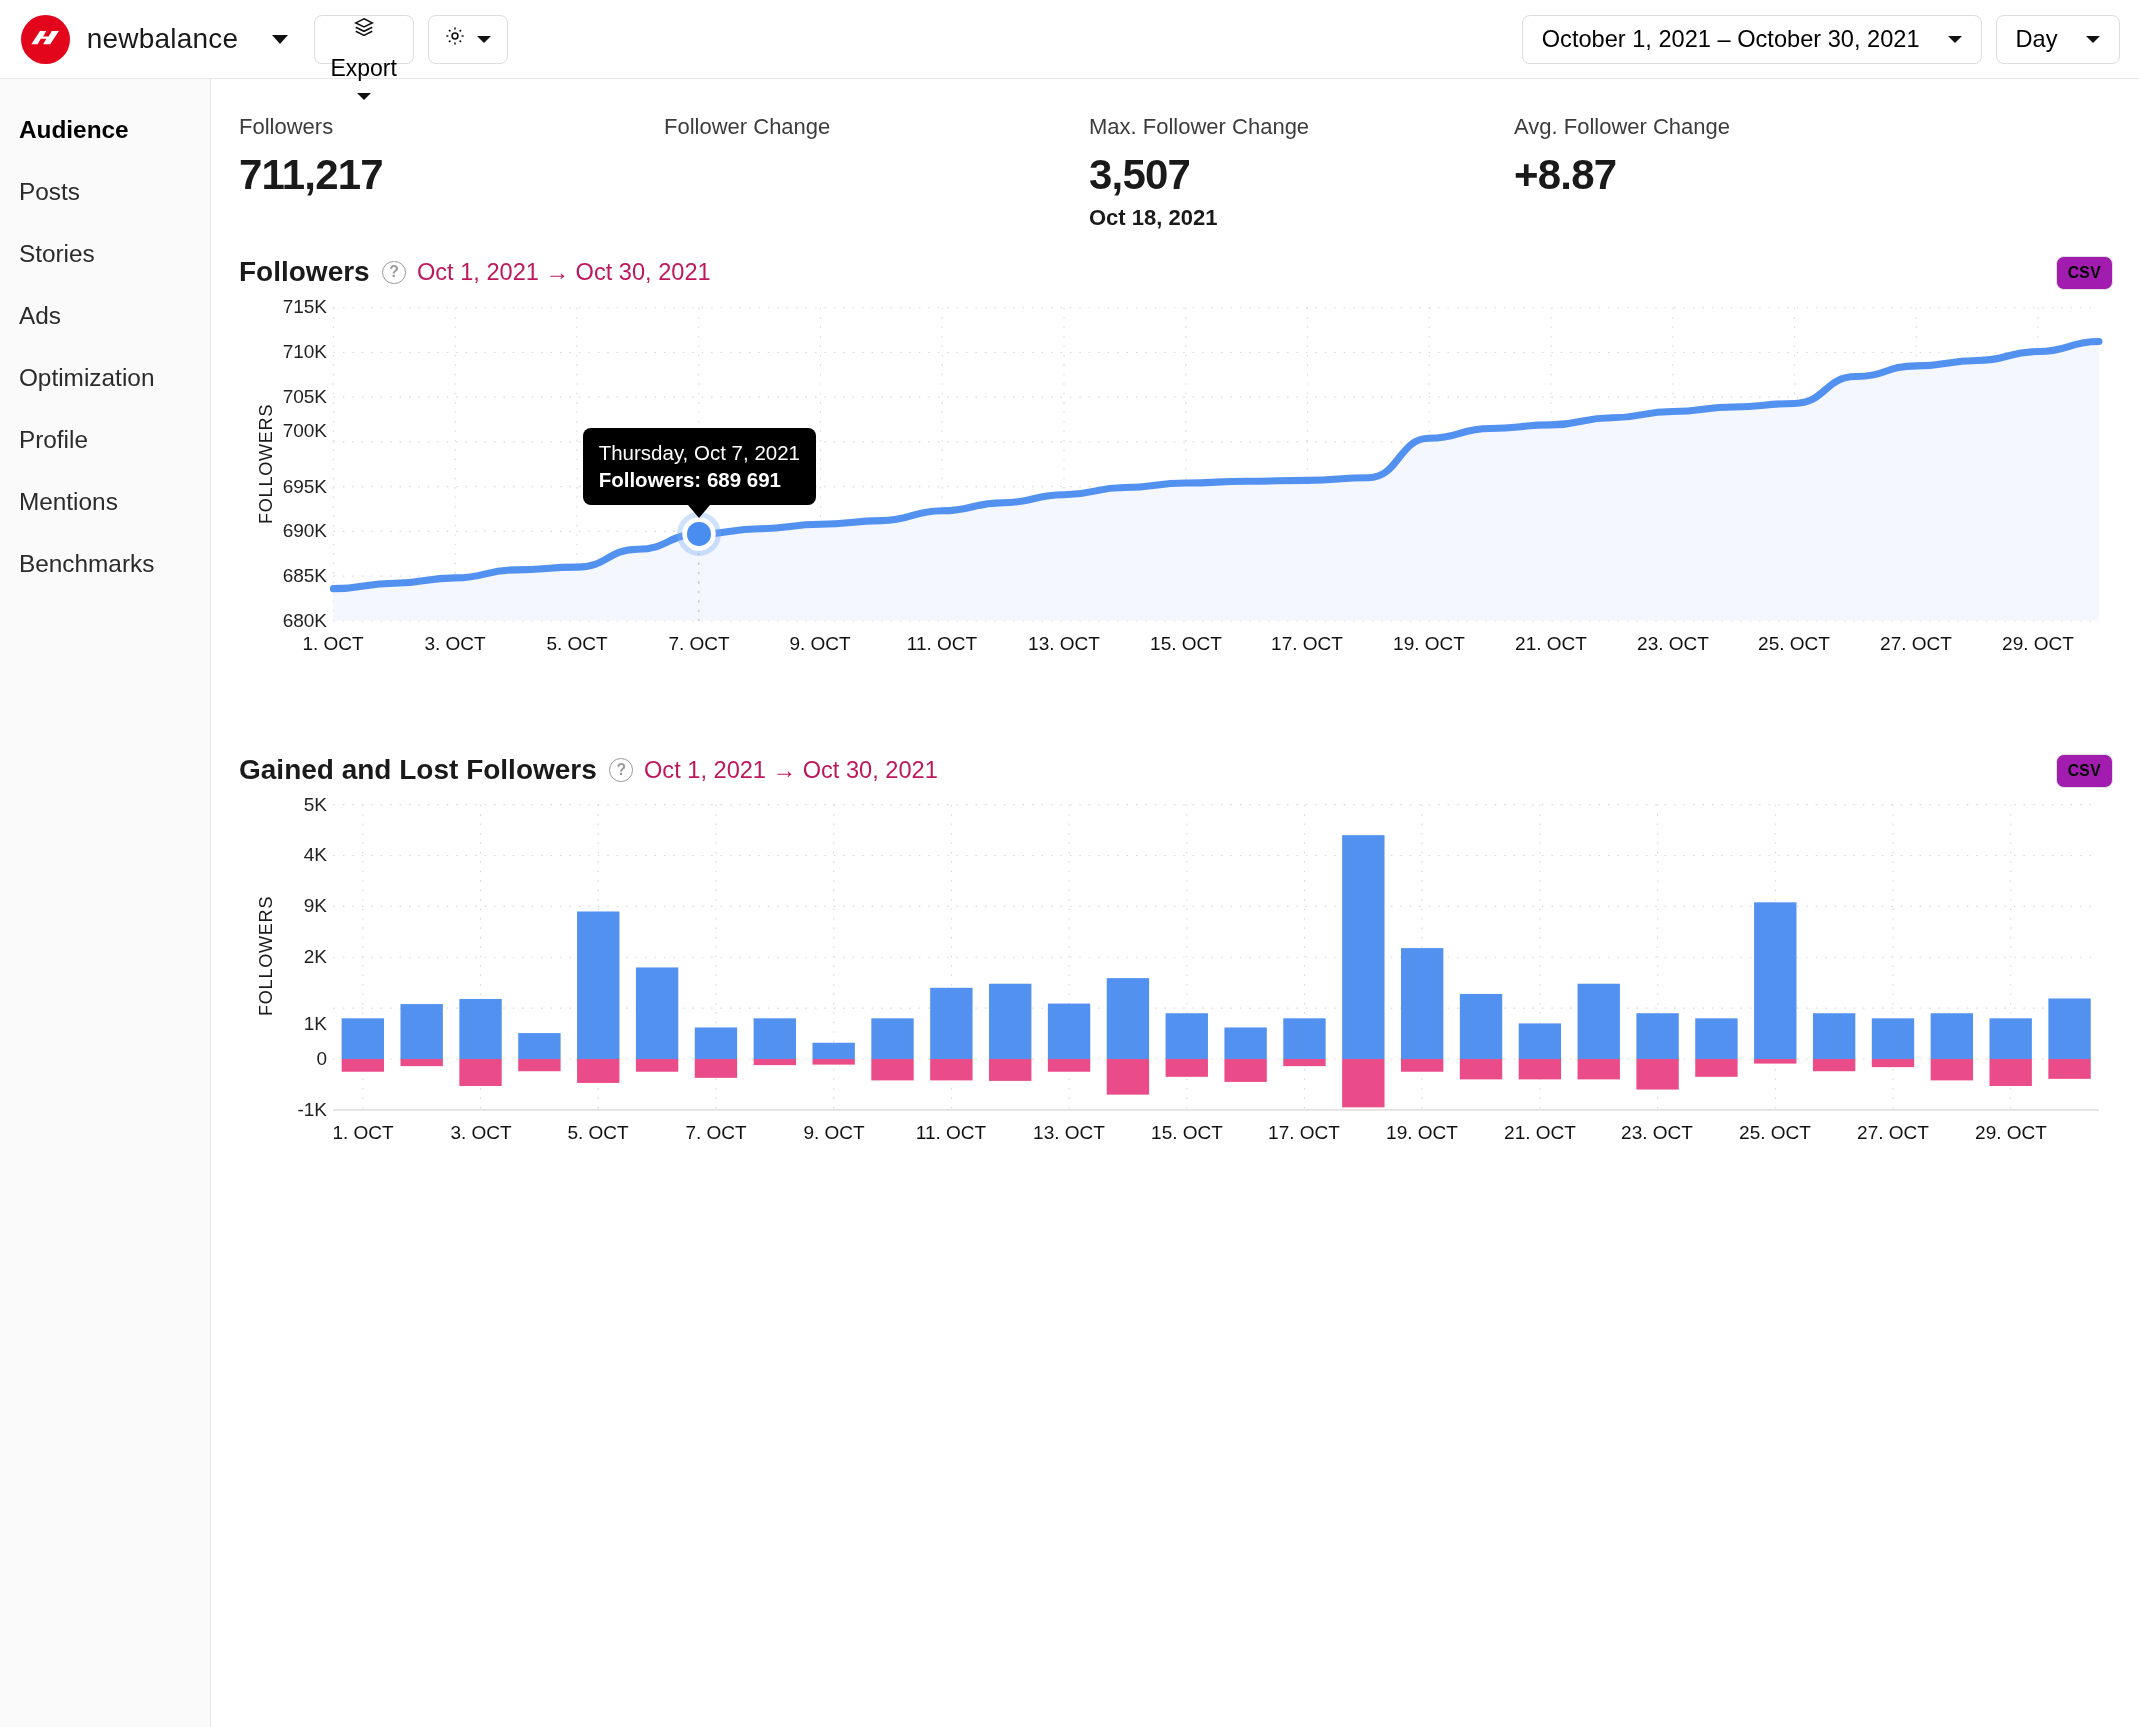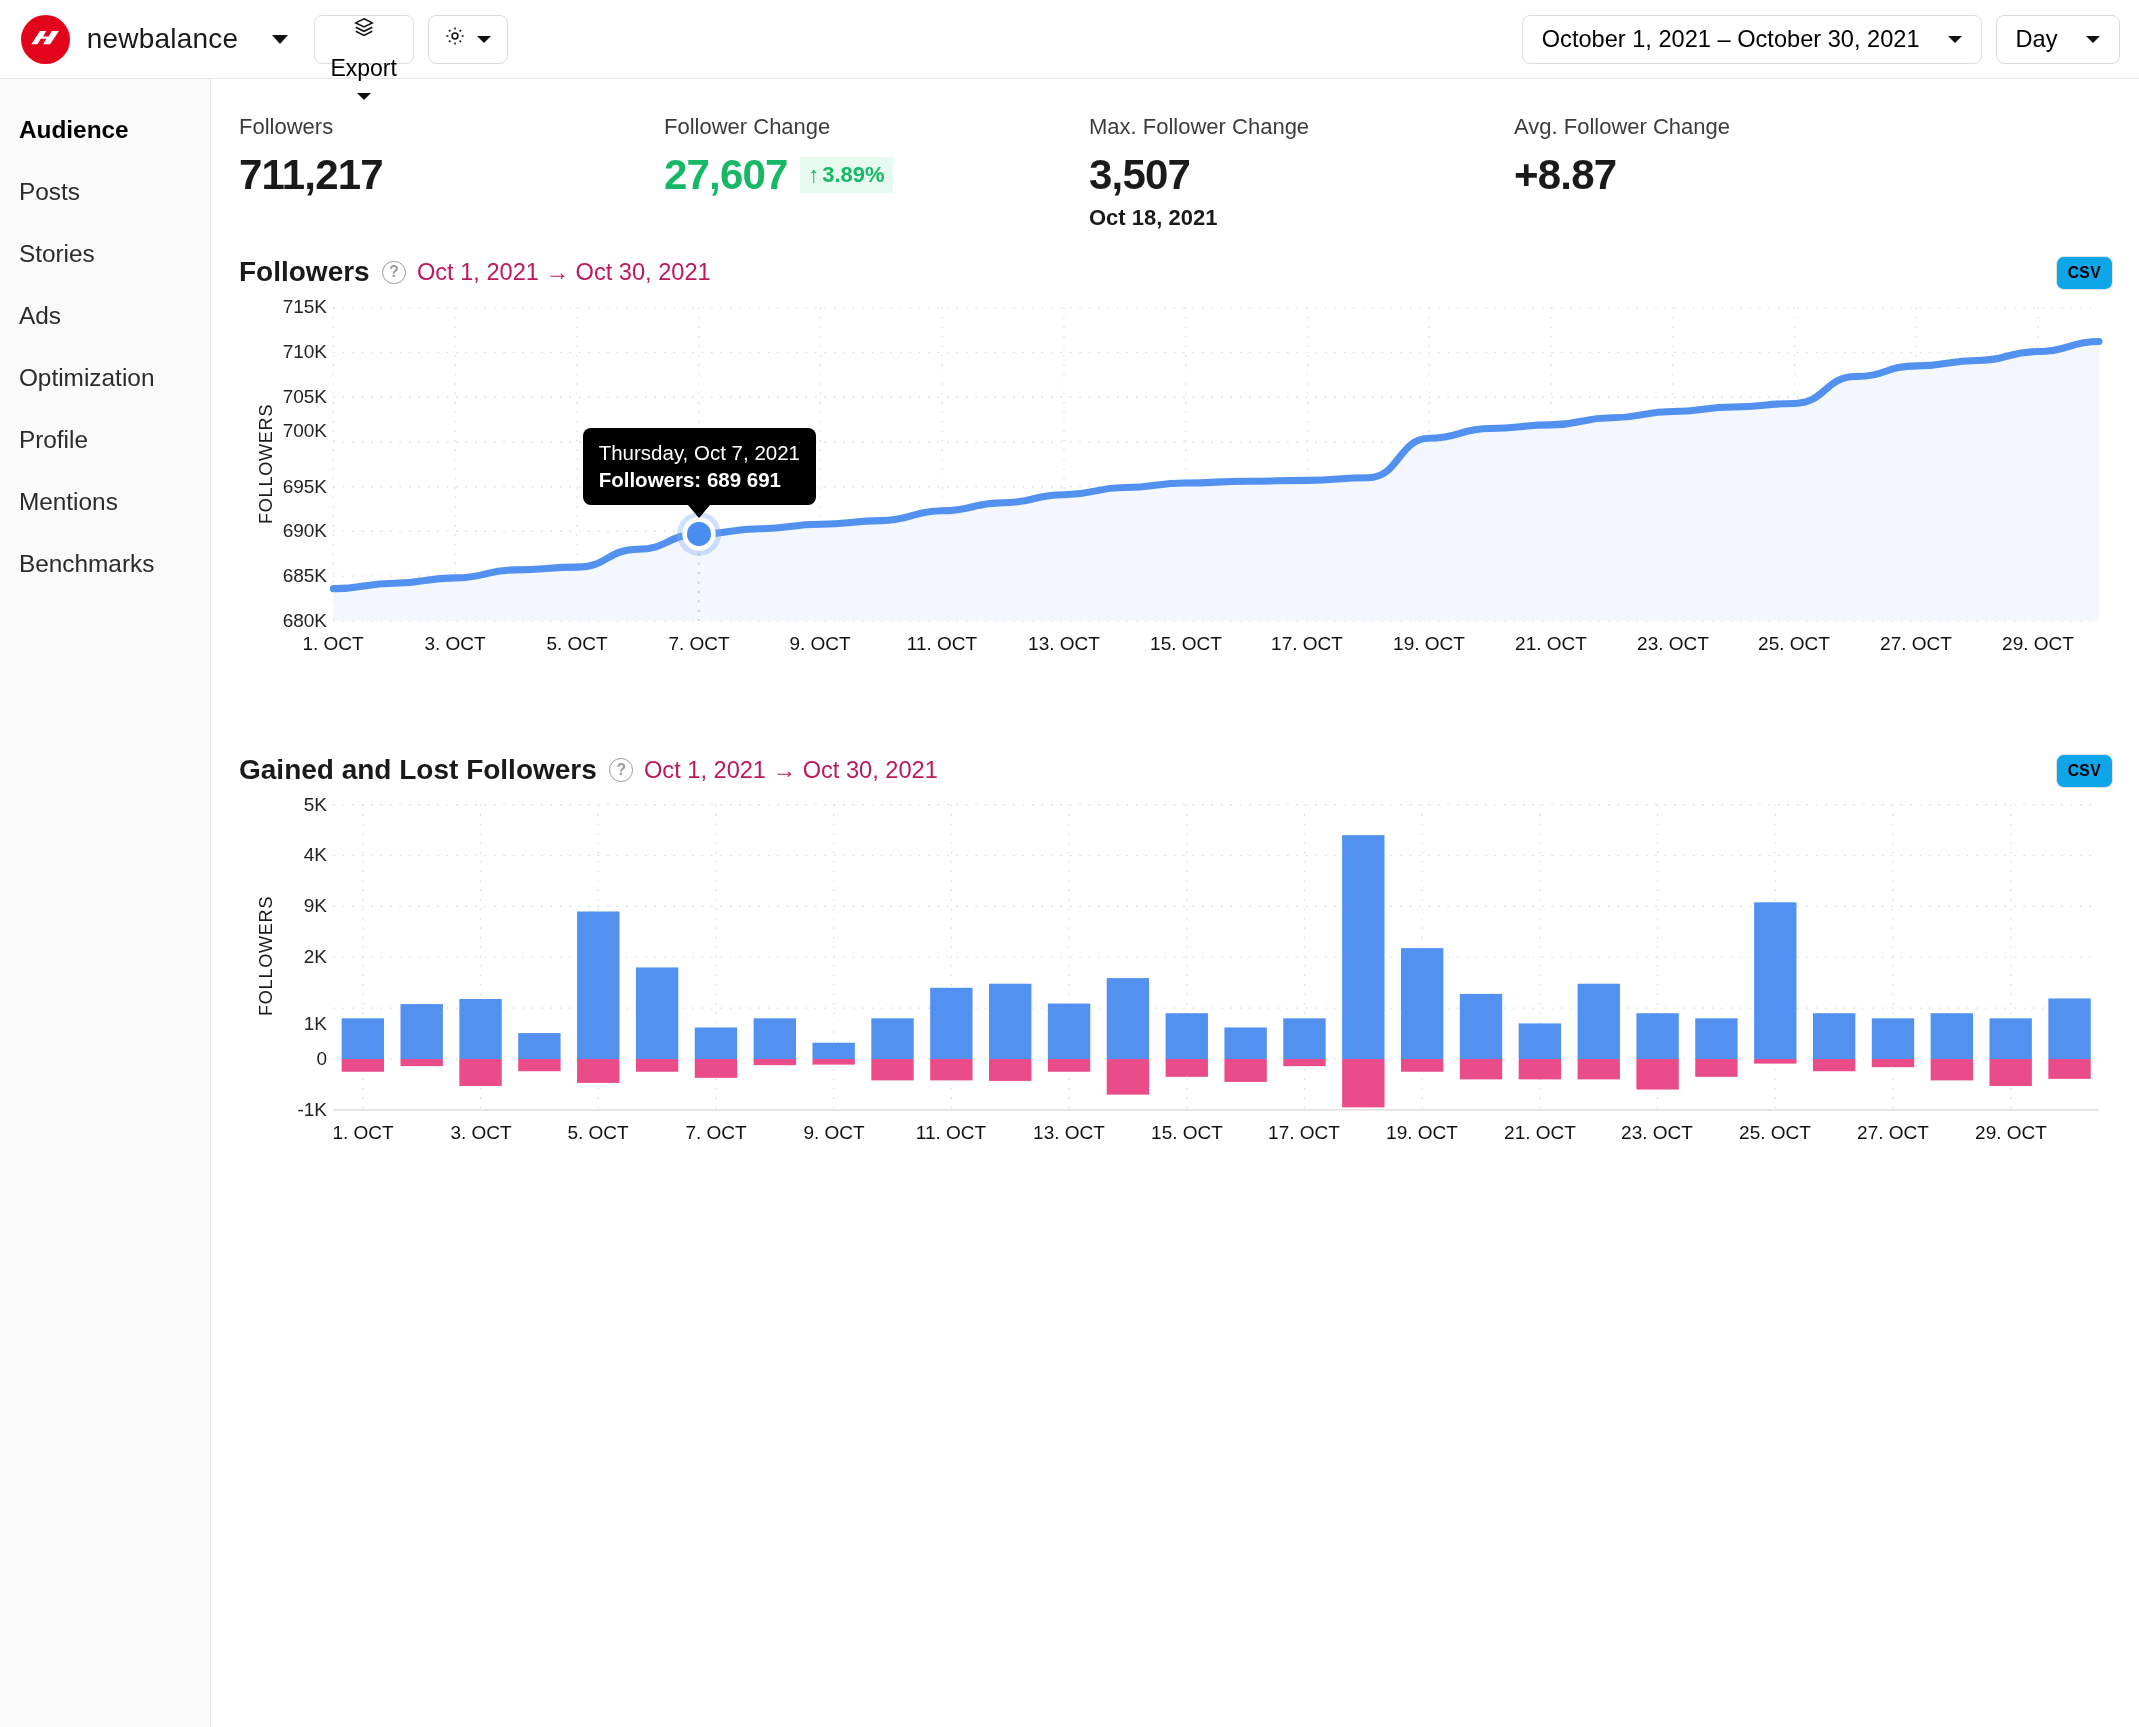--- a/index.html
+++ b/index.html
@@ -120,21 +120,21 @@
     border: 1.6px solid #9a9a9a; color: #9a9a9a;
     font-size: 15.7px; font-weight: bold;
     display: flex; align-items: center; justify-content: center;
     margin: 0 11px 0 12.6px;
     cursor: pointer;
   }
   .chart-range { font-size: 23.6px; color: #be185d; }
   .csv-btn {
     position: absolute; right: 7.9px; top: 17.3px;
     border: 0.8px solid #e0e0e0; border-radius: 7.9px;
-    background: #0ea5e9;
+    background: #a21caf;
     font-size: 15.7px; font-weight: bold; letter-spacing: 0.4px;
     padding: 7px 11px;
     cursor: pointer;
   }
 
   .plot-wrap { position: relative; }
 
   .axis-title {
     position: absolute;
     font-size: 18px; letter-spacing: 0.8px;
@@ -254,27 +254,20 @@
 
     <section class="kpis" id="kpi-row">
         <div class="kpi">
           <div class="kpi-label">Followers</div>
           <div class="kpi-value-row">
             <div class="kpi-value">711,217</div>
           </div>
         </div>
         <div class="kpi">
           <div class="kpi-label">Follower Change</div>
-          <div class="kpi-value-row">
-            <div class="kpi-value pos">27,607</div>
-            <div class="kpi-badge">
-              <span>↑</span>
-              <span>3.89%</span>
-            </div>
-          </div>
         </div>
         <div class="kpi">
           <div class="kpi-label">Max. Follower Change</div>
           <div class="kpi-value-row">
             <div class="kpi-value">3,507</div>
           </div>
           <div class="kpi-sub">Oct 18, 2021</div>
         </div>
         <div class="kpi">
           <div class="kpi-label">Avg. Follower Change</div>

